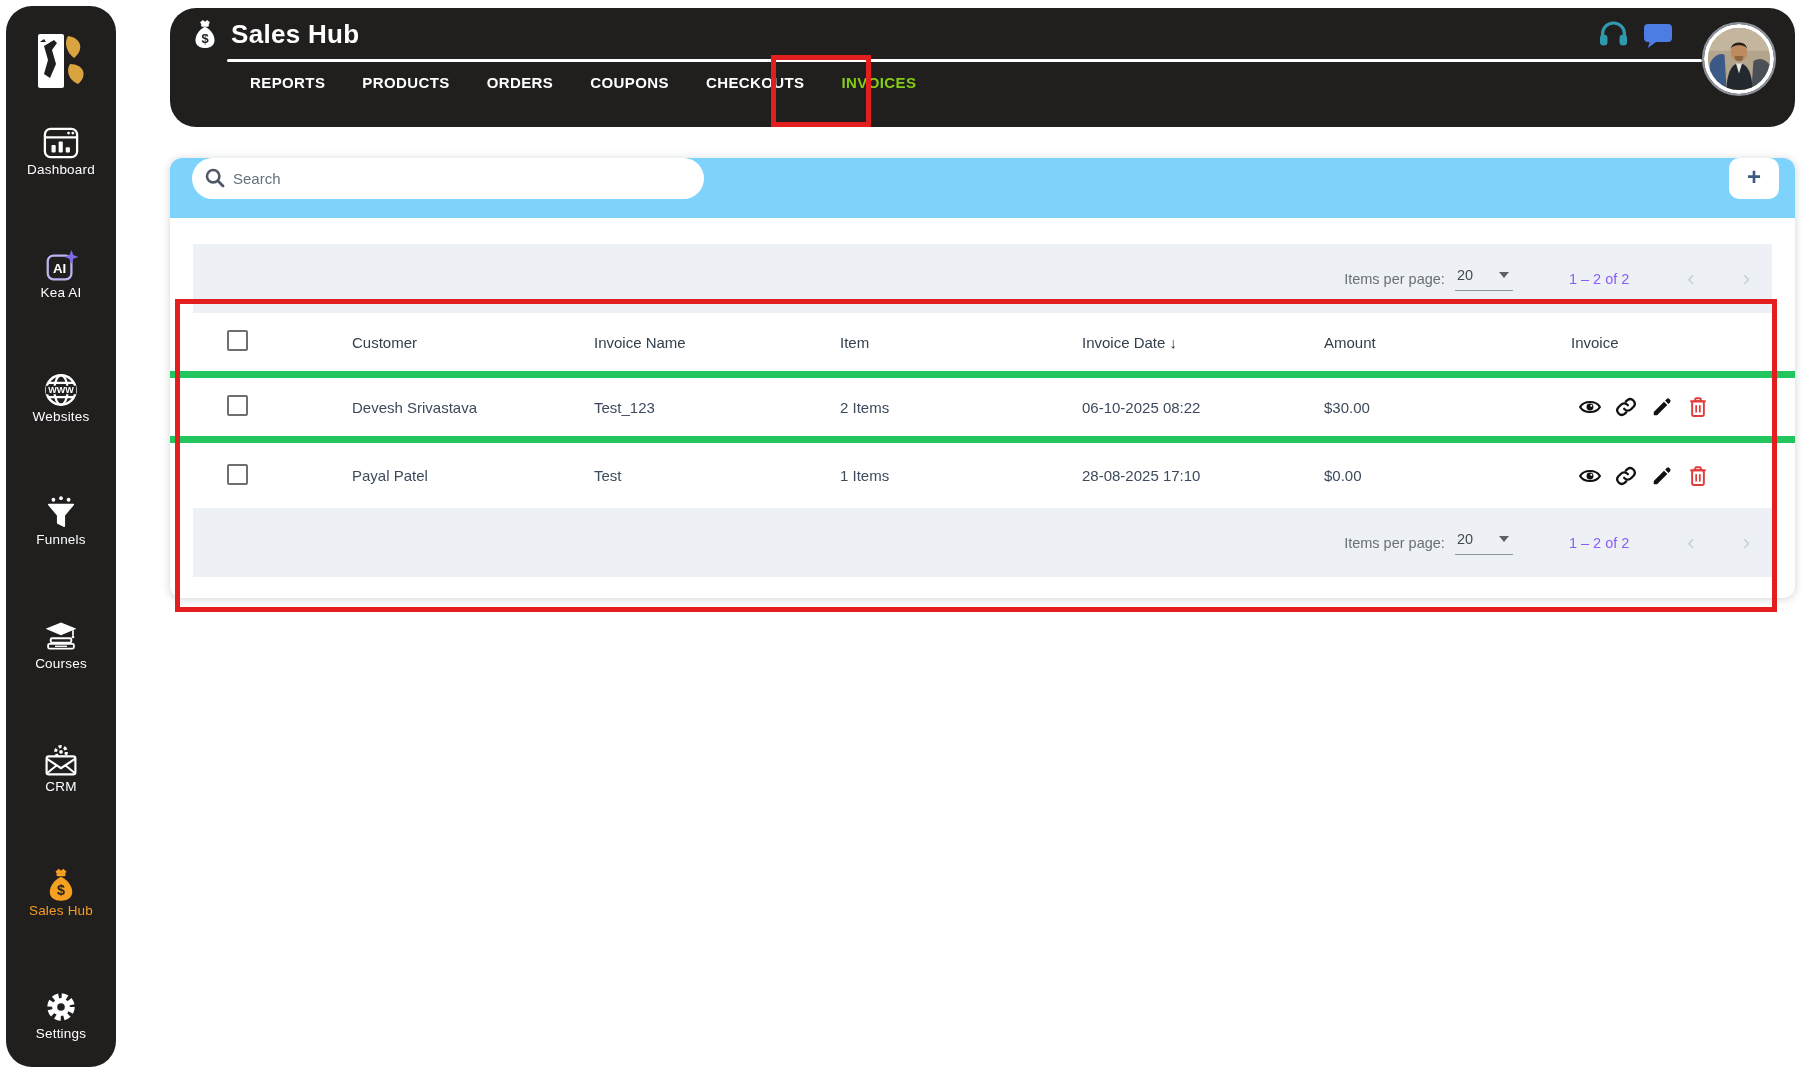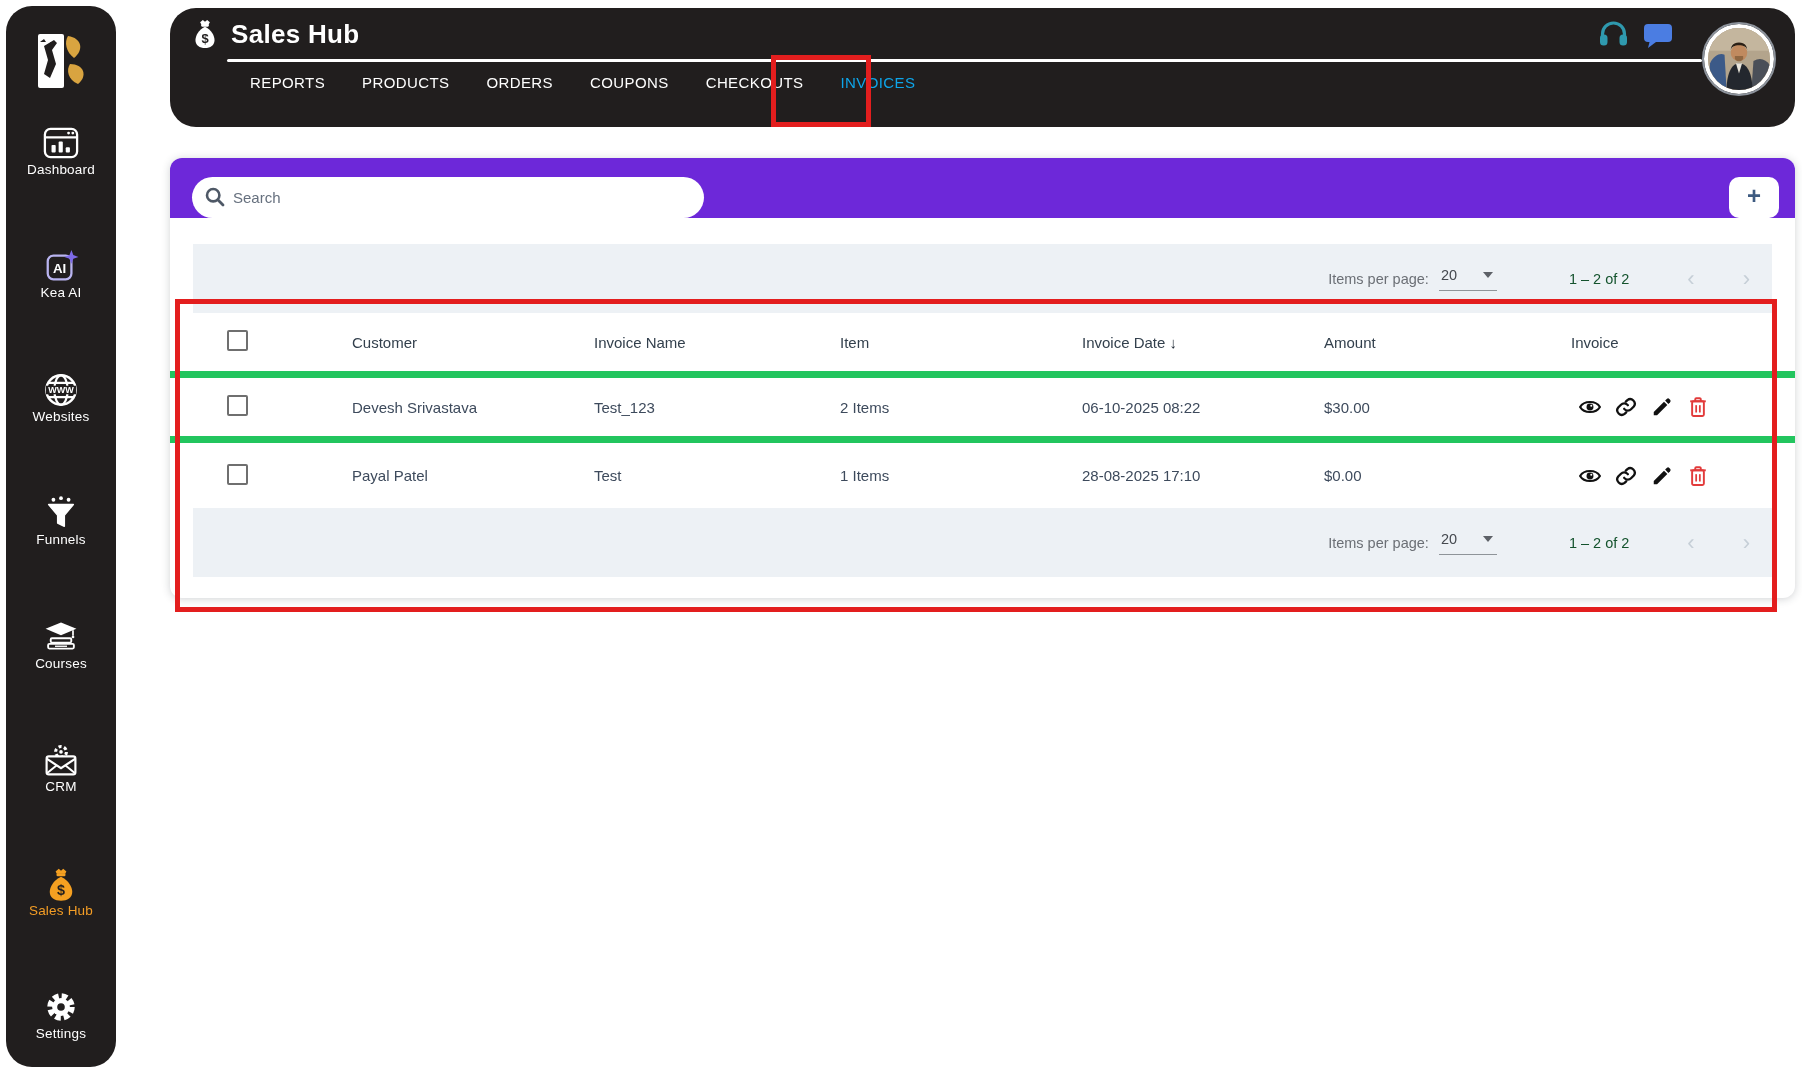--- a/index.html
+++ b/index.html
@@ -35,40 +35,40 @@
   .topbar-head svg { width:26px; height:32px; }
   .topbar-title { color:#fff; font-size:26px; font-weight:bold; letter-spacing:.3px; }
   .topbar-rule {
     position:absolute; left:57px; top:51px; width:1475px; height:3px;
     background:#ffffff; border-radius:2px;
   }
   .tabs {
     position:absolute; left:78px; top:62px; display:flex; gap:33px; align-items:center;
   }
   .tab {
-    color:#ffffff; font-size:15px; font-weight:400; letter-spacing:.4px; cursor:pointer;
+    color:#ffffff; font-size:15px; font-weight:700; letter-spacing:.4px; cursor:pointer;
     padding:4px 2px;
   }
-  .tab.active { color:#0ea5e9; }
+  .tab.active { color:#84cc16; }
   .icon-headset { position:absolute; left:1428px; top:13px; width:31px; height:28px; cursor:pointer; }
   .icon-chat { position:absolute; left:1473px; top:15px; width:30px; height:26px; cursor:pointer; }
   .avatar {
     position:absolute; left:1534px; top:16px; width:70px; height:70px; border-radius:50%;
     border:4px solid #ffffff; outline:2px solid #8d939c; overflow:hidden; background:#b9a98e; cursor:pointer;
   }
   .avatar svg { width:100%; height:100%; display:block; }
 
   
   .card {
     position:absolute; left:170px; top:158px; width:1625px; height:440px;
     background:#fff; border-radius:12px; box-shadow:0 1px 8px rgba(40,50,60,.22);
   }
   .searchbar {
-    height:60px; background:#6d28d9; border-radius:12px 12px 0 0;
-    display:flex; align-items:flex-end; padding:0 16px 0 22px;
+    height:60px; background:#7dd3fc; border-radius:12px 12px 0 0;
+    display:flex; align-items:flex-start; padding:0 16px 0 22px;
   }
   .search-wrap { position:relative; width:512px; }
   .search-wrap svg { position:absolute; left:13px; top:10px; width:20px; height:20px; }
   .search-input {
     width:512px; height:41px; border:none; outline:none; border-radius:21px;
     padding:0 16px 0 41px; font-size:15px; color:#3c4654;
     font-family:"Liberation Sans", sans-serif; background:#fff;
   }
   .search-input::placeholder { color:#66707e; }
   .add-btn {
@@ -82,21 +82,21 @@
     display:flex; justify-content:flex-end; padding-right:12px;
   }
   .strip-top { margin-top:26px; }
   .pag { display:flex; align-items:center; color:#5d6167; font-size:14.5px; }
   .pag-label { color:#6b6f75; }
   .pag-select {
     margin-left:10px; width:58px; display:flex; align-items:center; justify-content:space-between;
     border-bottom:1.5px solid #8f9499; padding:0 4px 7px 2px; cursor:pointer; color:#45494f;
   }
   .caret { width:0; height:0; border-left:5px solid transparent; border-right:5px solid transparent; border-top:6px solid #5d6167; }
-  .pag-range { margin-left:72px; color:#14532d; }
+  .pag-range { margin-left:56px; color:#8b5cf6; }
   .pag-prev { margin-left:52px; }
   .pag-next { margin-left:36px; margin-right:4px; }
   .pag-chev { color:#c6cfd7; font-size:22px; line-height:1; cursor:default; padding:0 6px; }
 
   
   .trow {
     display:grid; grid-template-columns:182px 242px 246px 242px 242px 247px 1fr;
     align-items:center; height:65px; border-bottom:7px solid #22c55e;
   }
   .trow:last-of-type { border-bottom:none; }

